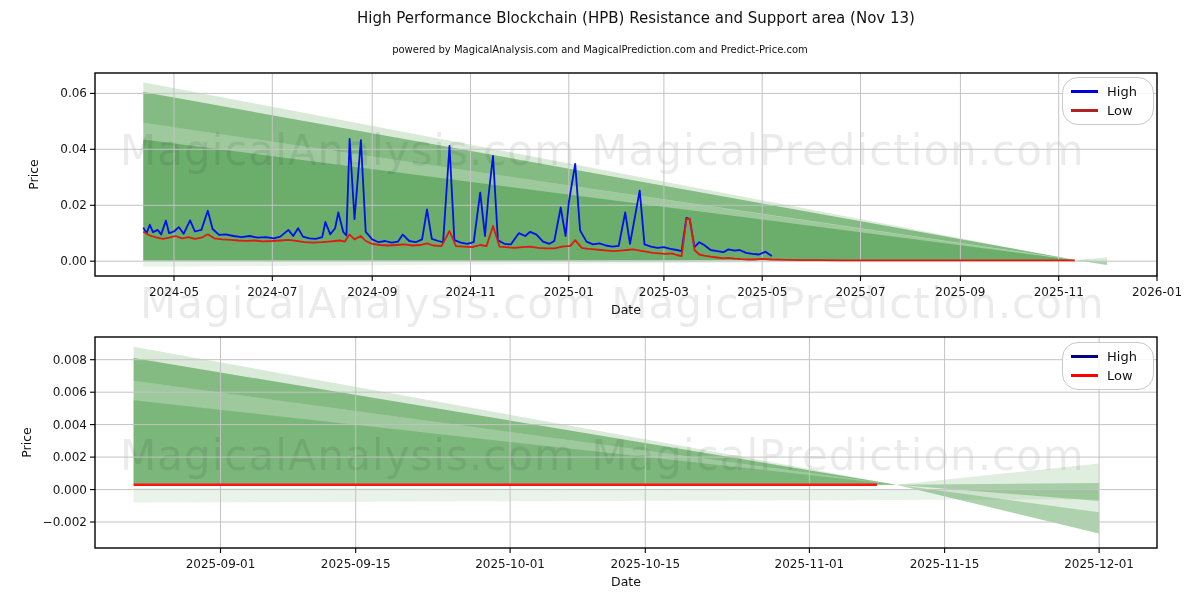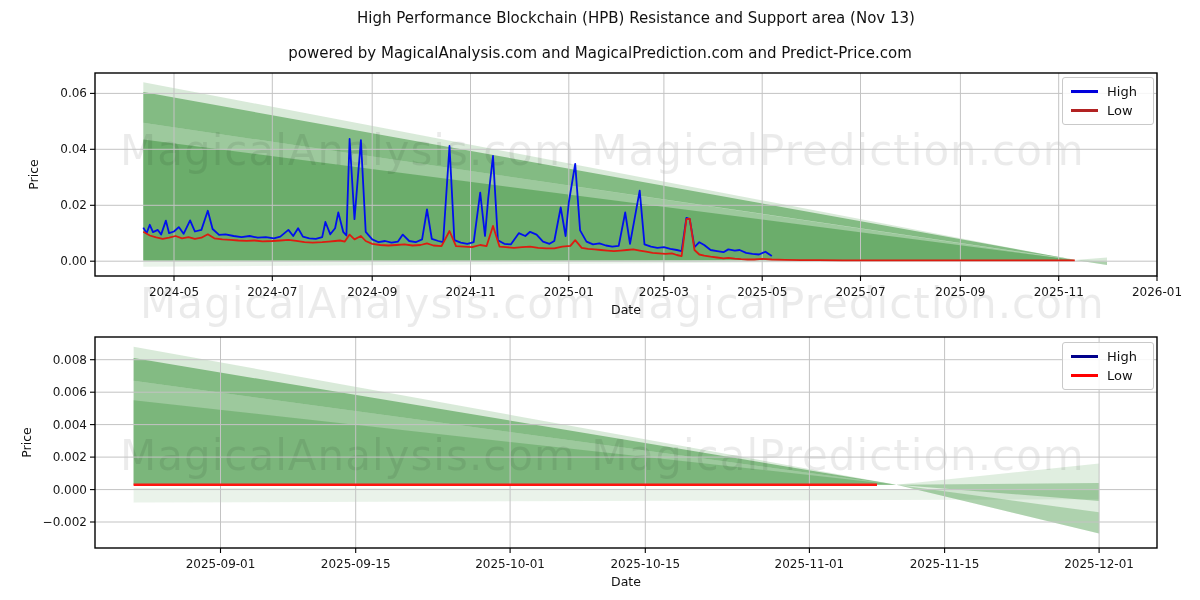--- a/index.html
+++ b/index.html
@@ -1,27 +1,27 @@
 <!DOCTYPE html>
 <html><head>
 <meta charset="utf-8">
 <style>
   html,body{margin:0;padding:0;background:#ffffff;}
   body{width:1200px;height:600px;position:relative;overflow:hidden;
        font-family:"DejaVu Sans","Liberation Sans",sans-serif;}
   .fig-title{position:absolute;top:9px;left:0;width:1200px;text-align:center;
              font-size:15px;color:#111;z-index:3;padding-left:36px;}
   .fig-subtitle{position:absolute;top:44px;left:0;width:1200px;text-align:center;
-             font-size:15px;color:#111;z-index:3;}
+             font-size:10px;color:#111;z-index:3;}
   .watermark-mid{position:absolute;transform:translate(-50%,-50%);
              font-size:42px;color:rgba(0,0,0,0.08);white-space:nowrap;z-index:0;
              letter-spacing:1px;}
   #plot{position:absolute;left:0;top:0;z-index:1;}
   .legend{position:absolute;z-index:4;box-sizing:border-box;width:92px;
-          border:1px solid #c9c9c9;border-radius:3px;background:rgba(255,255,255,0.85);
+          border:1px solid #c9c9c9;border-radius:16px;background:rgba(255,255,255,0.85);
           padding:7px 8px;display:flex;flex-direction:column;gap:6px;}
   .legend-entry{display:flex;align-items:center;}
   .legend-swatch{display:inline-block;width:27px;border-top-style:solid;
           border-top-width:3px;margin-right:9px;}
   .legend-label{font-size:13px;color:#111;line-height:13px;}
 </style>
 </head>
 <body>
 
 <div class="watermark-mid" style="left:368px;top:303px;">MagicalAnalysis.com</div>

